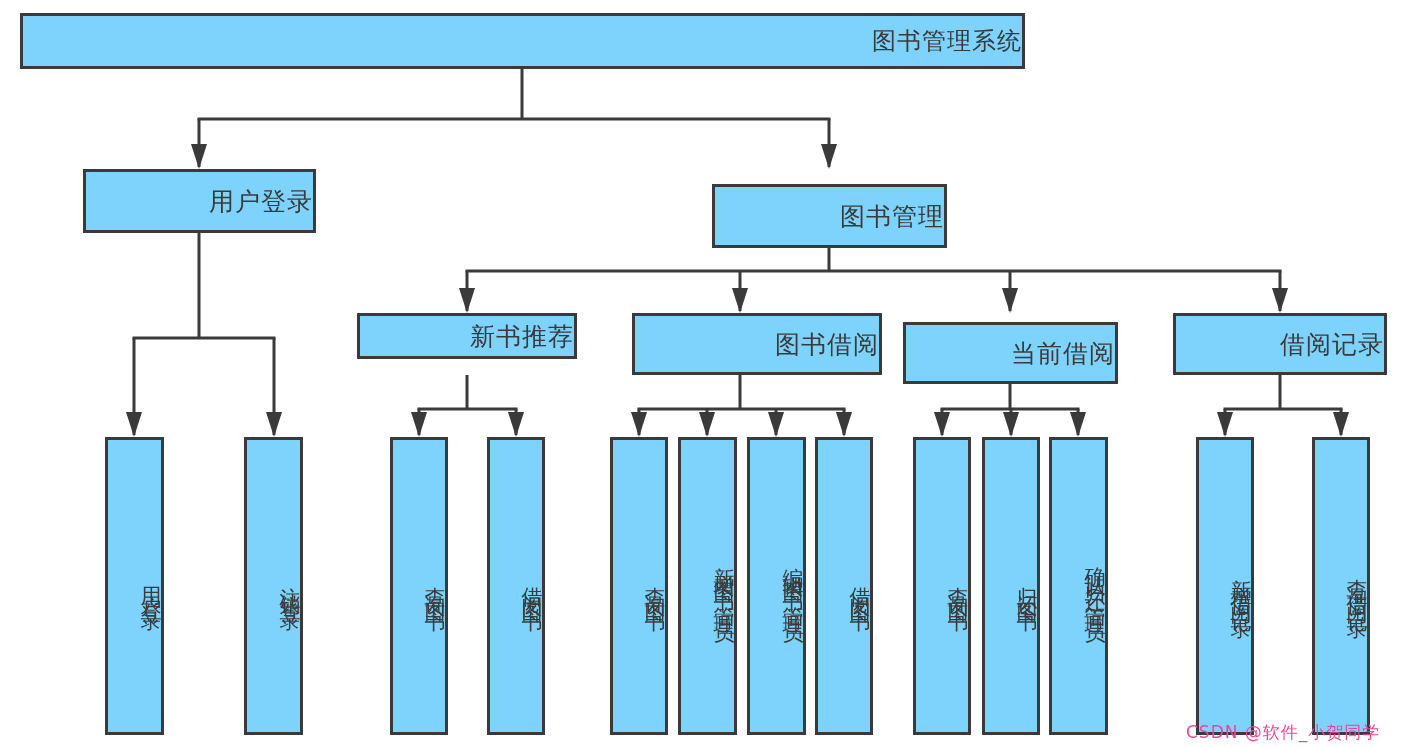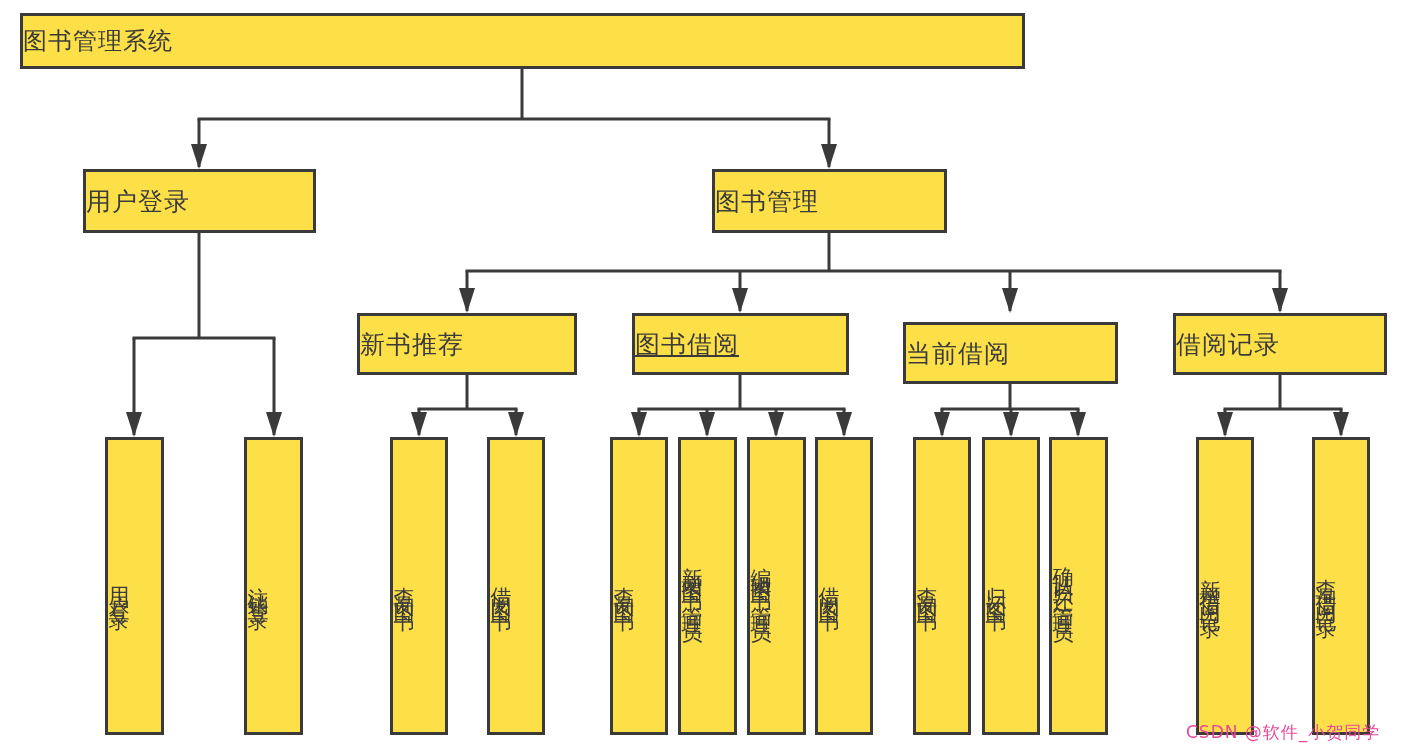--- a/index.html
+++ b/index.html
@@ -14,41 +14,41 @@
   }
   .connectors {
     position: absolute;
     left: 0; top: 0;
     width: 1405px; height: 747px;
   }
   .node {
     position: absolute;
     box-sizing: border-box;
     border: 3px solid #3a3a3a;
-    background: #fde047;
+    background: #7dd3fc;
     display: flex;
     align-items: center;
-    justify-content: flex-start;
+    justify-content: flex-end;
   }
   .hnode { font-size: 25px; letter-spacing: 1px; }
   .root  { font-size: 24px; }
   .vnode .vtext {
     writing-mode: vertical-rl;
     text-orientation: mixed;
     font-size: 21px;
     letter-spacing: 8px;
     line-height: 1;
     white-space: nowrap;
   }
   
   .n-root { left: 20px;  top: 13px;  width: 1005px; height: 56px; }
   .n-userlogin { left: 83px;  top: 169px; width: 233px; height: 64px; }
-  .n-bookmgmt  { left: 712px; top: 169px; width: 235px; height: 64px; }
-  .n-recommend { left: 357px;  top: 313px; width: 220px; height: 62px; }
-  .n-borrowmod { left: 632px;  top: 313px; width: 217px; height: 62px; text-decoration: underline; }
+  .n-bookmgmt  { left: 712px; top: 184px; width: 235px; height: 64px; }
+  .n-recommend { left: 357px;  top: 313px; width: 220px; height: 46px; }
+  .n-borrowmod { left: 632px;  top: 313px; width: 250px; height: 62px; }
   .n-current   { left: 903px;  top: 313px; width: 215px; height: 62px; margin-top: 9px; }
   .n-records   { left: 1173px; top: 313px; width: 214px; height: 62px; }
   .leaf { top: 437px; height: 298px; }
   .n-ul1 { left: 105px;  width: 59px; }
   .n-ul2 { left: 244px;  width: 59px; }
   .n-na1 { left: 390px;  width: 58px; }
   .n-na2 { left: 487px;  width: 58px; }
   .n-bb1 { left: 610px;  width: 58px; }
   .n-bb2 { left: 678px;  width: 59px; }
   .n-bb3 { left: 747px;  width: 59px; }

